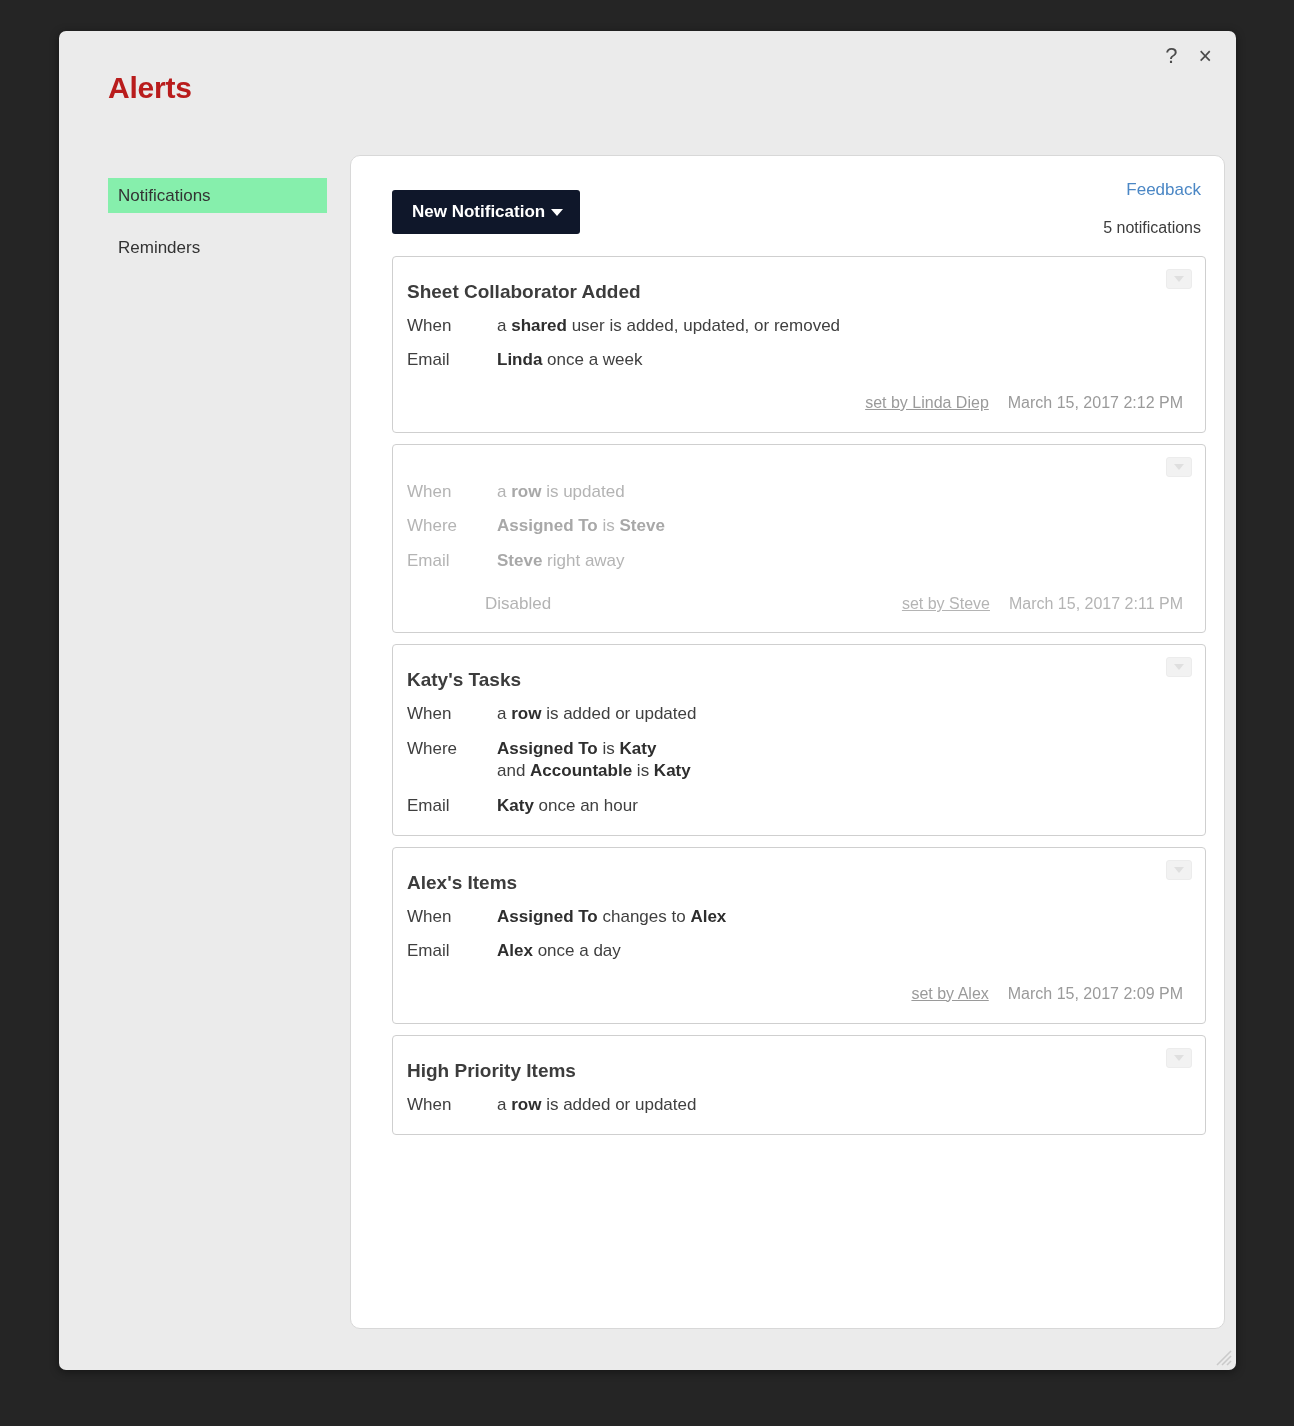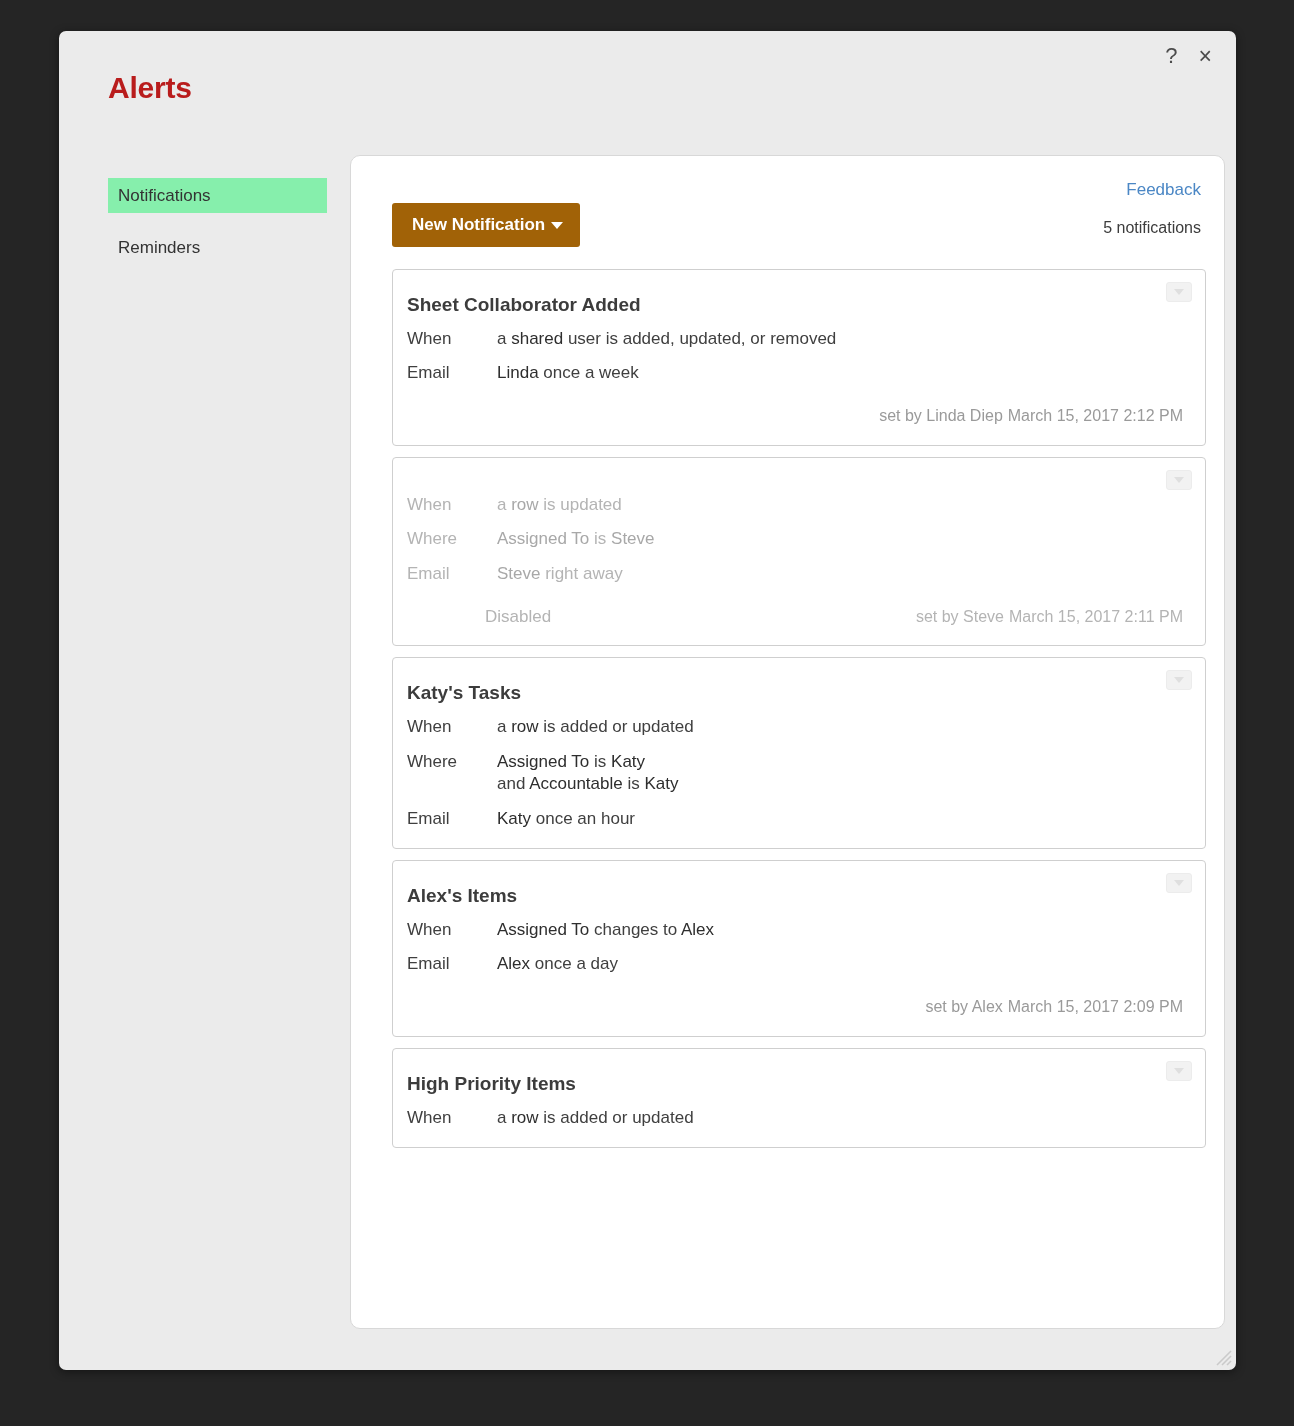--- a/index.html
+++ b/index.html
@@ -115,30 +115,30 @@
     right: 23px;
     top: 63px;
     color: #3c3c3c;
     font-size: 16px;
   }
 
   .new-notification-btn {
     display: inline-flex;
     align-items: center;
     gap: 6px;
-    background: #a16207;
+    background: #0f172a;
     border: none;
     border-radius: 3px;
     color: #ffffff;
     font-size: 17px;
     font-weight: bold;
     padding: 12px 17px 12px 20px;
     cursor: pointer;
     font-family: "Liberation Sans", sans-serif;
-    margin: 25px 0 0 19px;
+    margin: 12px 0 0 19px;
   }
   .caret-down {
     width: 0; height: 0;
     border-left: 6px solid transparent;
     border-right: 6px solid transparent;
     border-top: 7px solid #ffffff;
     display: inline-block;
   }
 
   
@@ -201,40 +201,40 @@
     font-size: 17px;
     color: #3f3f3f;
     padding-top: 1px;
   }
   .row-value {
     margin-left: 12px;
     font-size: 17px;
     color: #3f3f3f;
     line-height: 1.32;
   }
-  .row-value b { font-weight: normal; color: #2e2e2e; text-align: right; }
+  .row-value b { font-weight: bold; color: #2e2e2e; text-align: right; }
 
   .card-footer {
     display: flex;
     align-items: baseline;
     justify-content: space-between;
     margin-top: 22px;
     min-height: 20px;
   }
   .card-status {
     font-size: 17px;
     color: #b4b4b4;
     margin-left: 78px;
   }
   .card-meta {
     font-size: 16px;
     color: #9a9a9a;
     margin-left: auto;
   }
-  .card-meta .meta-by { margin-right: 5px; }
+  .card-meta .meta-by { margin-right: 19px; text-decoration: underline; }
 
   
   .resize-grip {
     position: absolute;
     right: 4px;
     bottom: 4px;
     width: 18px;
     height: 18px;
     cursor: nwse-resize;
     opacity: 0.55;

